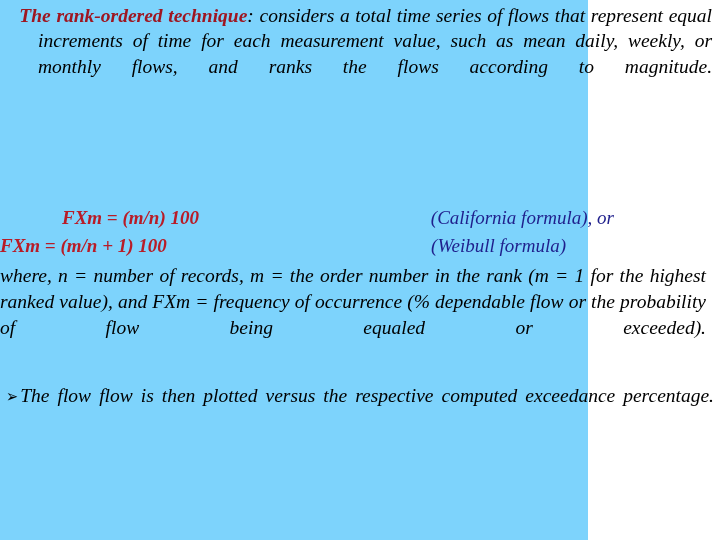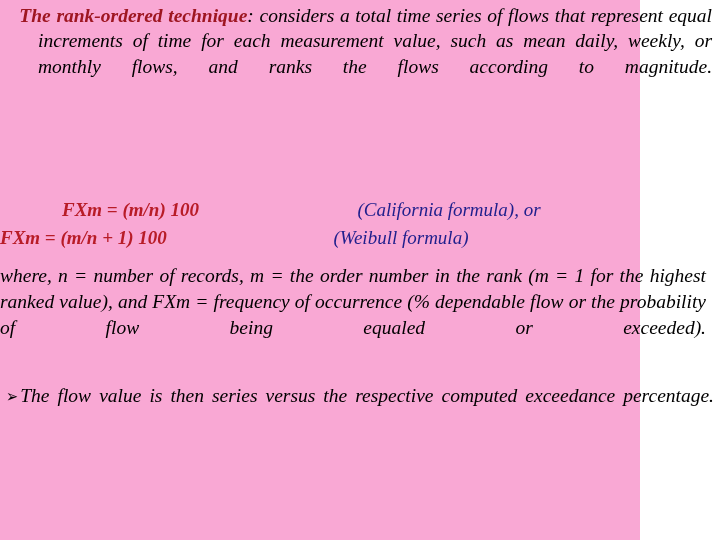--- a/index.html
+++ b/index.html
@@ -9,23 +9,23 @@
   }
   body {
     width: 720px;
     height: 540px;
     overflow: hidden;
     font-family: "Liberation Serif", "DejaVu Serif", serif;
     color: #000000;
   }
   .slide {
     position: relative;
-    width: 640px;
+    width: 588px;
     height: 540px;
-    background: #f9a8d4;
+    background: #7dd3fc;
     box-sizing: border-box;
   }
 
   
   .bullet-block {
     position: relative;
     display: block;
     box-sizing: border-box;
   }
   .bullet-mark {
@@ -93,23 +93,23 @@
     display: inline-block;
     color: #b81c27;
     font-style: italic;
     font-weight: bold;
     text-align: left;
   }
   .formula-rhs {
     display: inline-block;
     color: #1f1f8c;
     font-style: italic;
-    text-align: center;
+    text-align: right;
   }
-  #formula-row-1 .formula-lhs { width: 222px; padding-left: 62px; }
+  #formula-row-1 .formula-lhs { width: 222px; padding-left: 62px; margin-top: 8px; }
   #formula-row-1 .formula-rhs { width: 330px; padding-left: 0px; }
   #formula-row-2 .formula-lhs { width: 222px; }
   #formula-row-2 .formula-rhs { width: 330px; padding-left: 14px; }
 
   
   #where-paragraph {
     position: absolute;
     left: 0;
     top: 263px;
     width: 706px;
@@ -163,18 +163,18 @@
     </div>
     <div class="formula-line" id="formula-row-2">
       <span class="formula-lhs">FXm = (m/n + 1) 100</span><span class="formula-rhs">(Weibull formula)</span>
     </div>
   </div>
 
   <div id="where-paragraph">where, n = number of records, m = the order number in the rank (m = 1 for the highest ranked value), and FXm = frequency of occurrence (% dependable flow or the probability of flow being equaled or exceeded).</div>
 
   <div class="bullet-block" id="block-three">
     <div class="para">
-      <span class="bullet-mark">➢</span><span>The flow value is then series versus the respective computed exceedance percentage.</span>
+      <span class="bullet-mark">➢</span><span>The flow flow is then plotted versus the respective computed exceedance percentage.</span>
     </div>
   </div>
 
 
 </div>
 
 </body></html>

